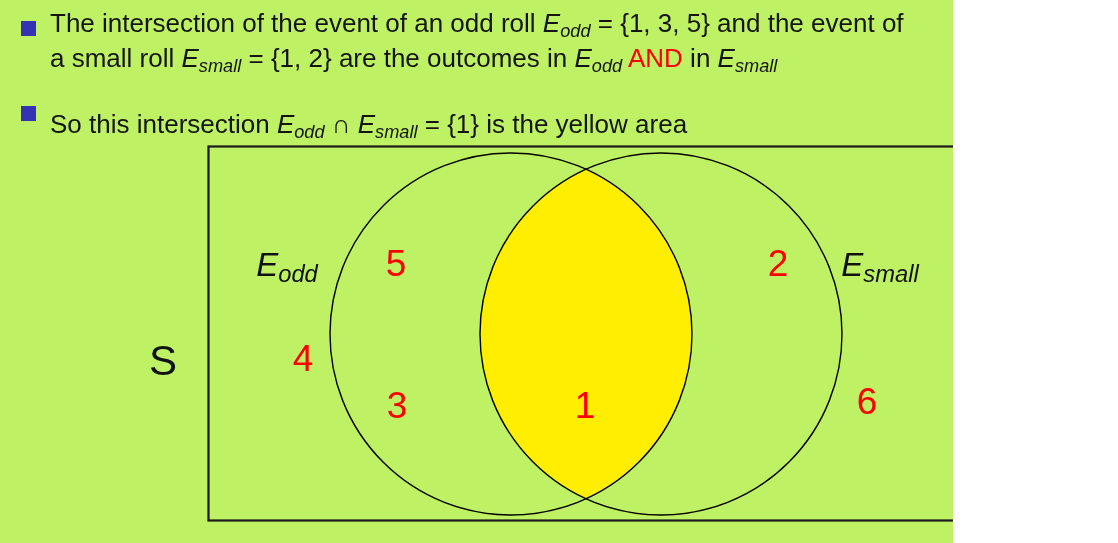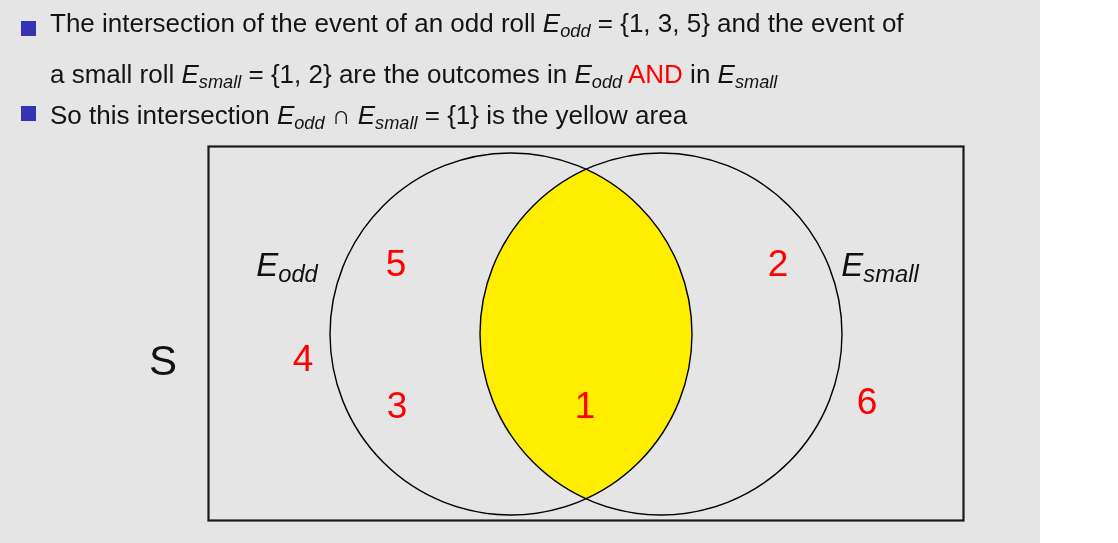--- a/index.html
+++ b/index.html
@@ -1,42 +1,42 @@
 <!DOCTYPE html>
 <html><head>
 <meta charset="utf-8">
 <style>
   html, body { margin: 0; padding: 0; background: #ffffff; }
   .slide {
     position: relative;
-    width: 1040px;
+    width: 953px;
     height: 543px;
-    background: #e5e5e5;
+    background: #bef264;
     font-family: "Liberation Sans", sans-serif;
     color: #1a1a1a;
     overflow: hidden;
   }
   .bullet-square {
     position: absolute;
     width: 15px;
     height: 15px;
     background: #3333b3;
   }
   .b1 { left: 21px; top: 21px; }
   .b2 { left: 21px; top: 106px; }
   .line {
     position: absolute;
     font-size: 26px;
     line-height: 30px;
     white-space: pre;
     color: #141414;
   }
   .l1 { left: 50px; top: 8px; }
-  .l2 { left: 50px; top: 43px; margin-top: 16px; }
-  .l3 { left: 50px; top: 100px; }
+  .l2 { left: 50px; top: 43px; }
+  .l3 { left: 50px; top: 109px; }
   .mi { font-style: italic; }
   .msub {
     font-style: italic;
     font-size: 0.70em;
     vertical-align: -0.25em;
   }
   .red { color: #ff0000; }
 
   
   .diagram {

